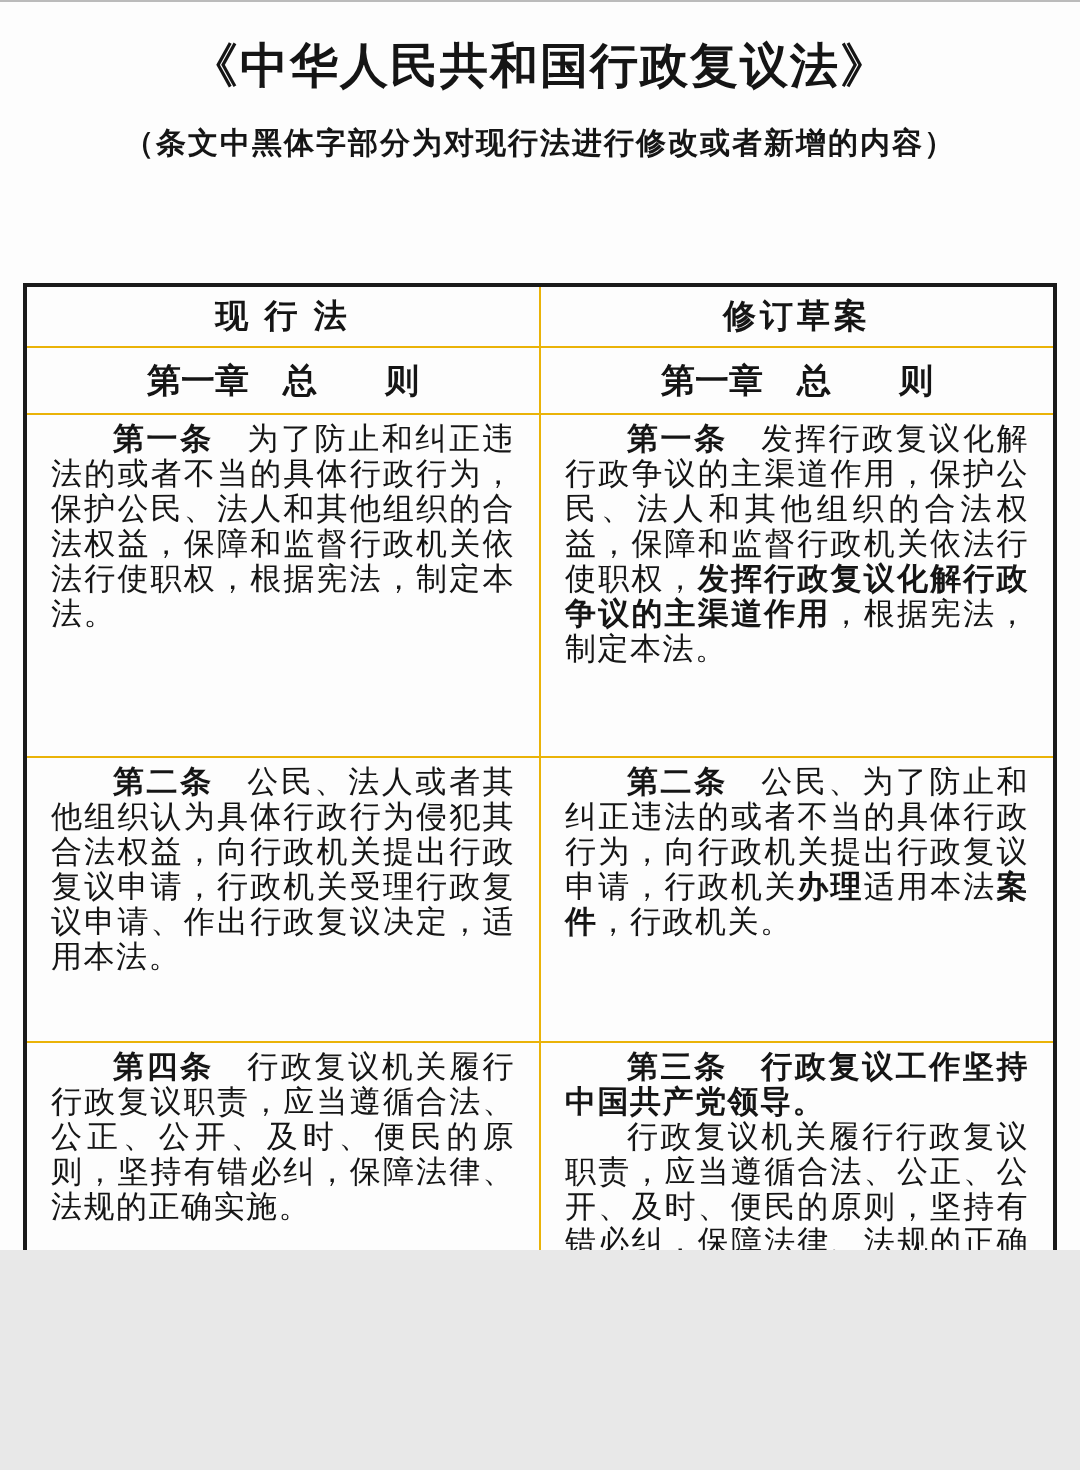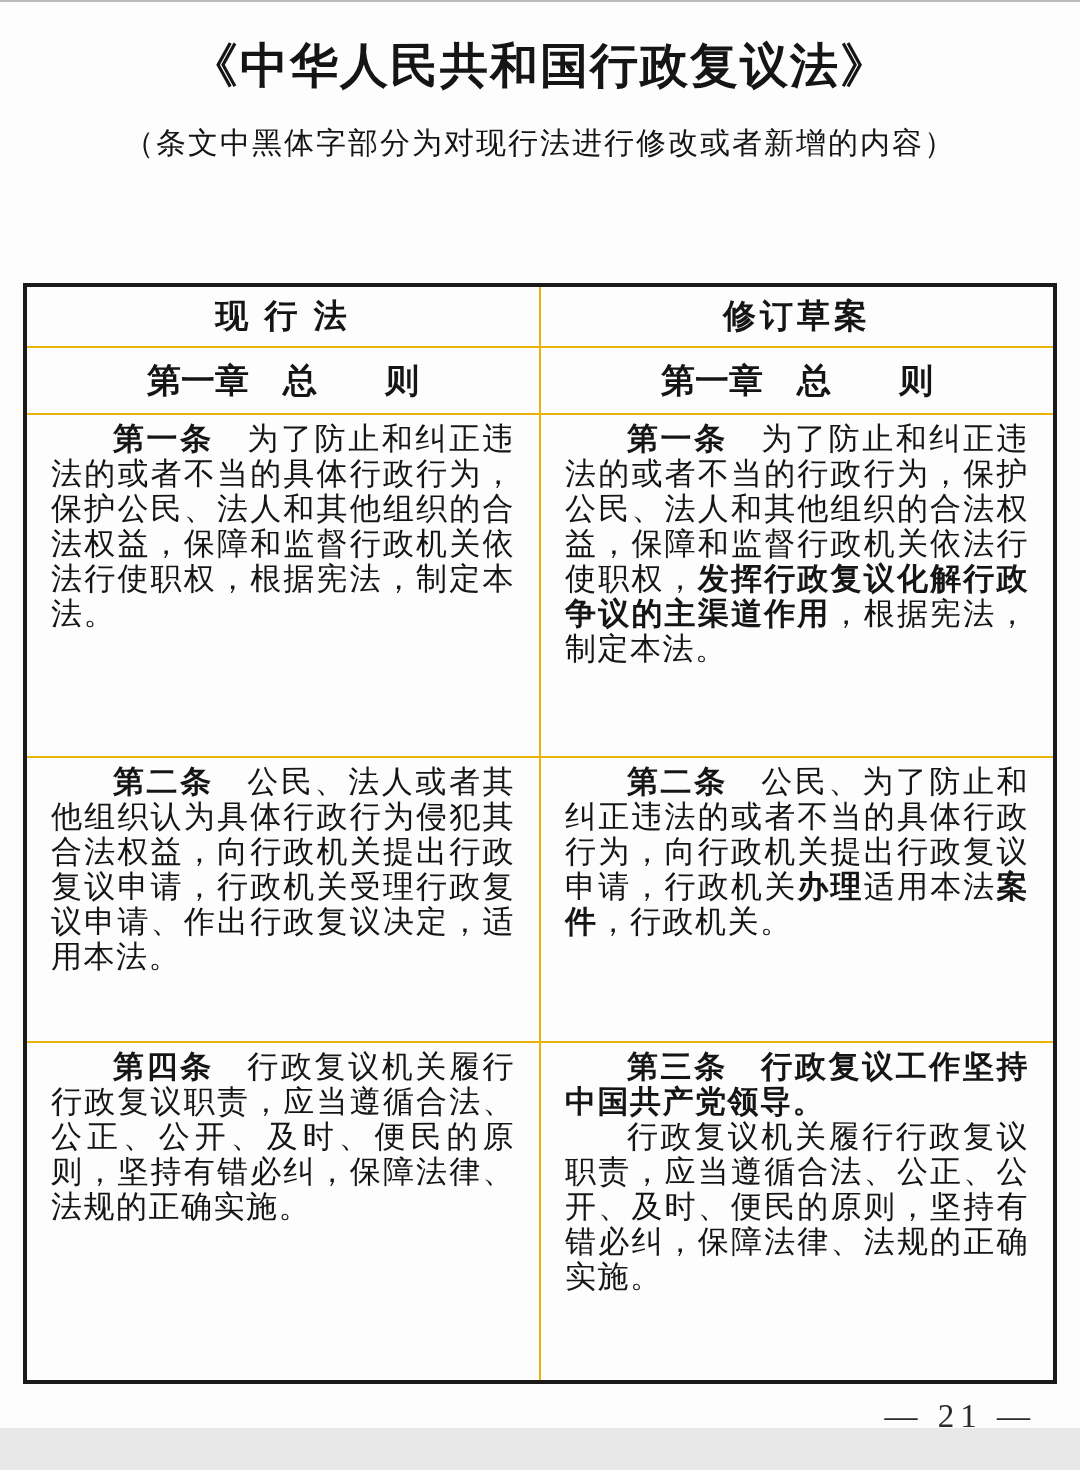--- a/index.html
+++ b/index.html
@@ -1,20 +1,20 @@
 <!DOCTYPE html>
 <html><head>
 <meta charset="utf-8">
 <style>
   * { box-sizing: border-box; }
   html, body { margin: 0; padding: 0; background: #e8e8e8; }
   .page {
     position: relative;
     width: 1080px;
-    height: 1428px;
+    height: 1250px;
     margin: 0 auto;
     background: #fdfdfd;
     color: #151515;
     font-family: "Liberation Serif", "DejaVu Serif", serif;
     overflow: hidden;
   }
   
   .scan-edge-top {
     position: absolute; top: 0; left: 0; right: 0; height: 2px;
     background: #bbb;
@@ -33,21 +33,21 @@
     font-size: 46px;
     font-weight: 700;
     letter-spacing: 6px;
     line-height: 1.15;
   }
   .subtitle {
     margin-top: 30px;
     text-align: center;
     font-size: 30px;
     letter-spacing: 2px;
-    font-weight: 400;
+    font-weight: 700;
   }
   table.cmp-table {
     position: absolute;
     left: 23px;
     top: 283px;
     width: 1034px;
     height: 1097px;
     border-collapse: collapse;
     table-layout: fixed;
     border: 4px solid #1a1a1a;
@@ -128,21 +128,21 @@
           </td>
         <td class="chapter-cell">
             <p><span class="bold">第一章　总　　则</span></p>
           </td>
       </tr>
       <tr class="row-article1">
         <td class="article-cell">
             <p><span class="bold">第一条</span><span>　为了防止和纠正违法的或者不当的具体行政行为，保护公民、法人和其他组织的合法权益，保障和监督行政机关依法行使职权，根据宪法，制定本法。</span></p>
           </td>
         <td class="article-cell">
-            <p><span class="bold">第一条</span><span>　为了防止和纠正违法的或者不当的行政行为，保护公民、法人和其他组织的合法权益，保障和监督行政机关依法行使职权，</span><span class="bold">发挥行政复议化解行政争议的主渠道作用</span><span>，根据宪法，制定本法。</span></p>
+            <p><span class="bold">第一条</span><span>　发挥行政复议化解行政争议的主渠道作用，保护公民、法人和其他组织的合法权益，保障和监督行政机关依法行使职权，</span><span class="bold">发挥行政复议化解行政争议的主渠道作用</span><span>，根据宪法，制定本法。</span></p>
           </td>
       </tr>
       <tr class="row-article2">
         <td class="article-cell">
             <p><span class="bold">第二条</span><span>　公民、法人或者其他组织认为具体行政行为侵犯其合法权益，向行政机关提出行政复议申请，行政机关受理行政复议申请、作出行政复议决定，适用本法。</span></p>
           </td>
         <td class="article-cell">
             <p><span class="bold">第二条</span><span>　公民、为了防止和纠正违法的或者不当的具体行政行为，向行政机关提出行政复议申请，行政机关</span><span class="bold">办理</span><span>适用本法</span><span class="bold">案件</span><span>，行政机关。</span></p>
           </td>
       </tr>

